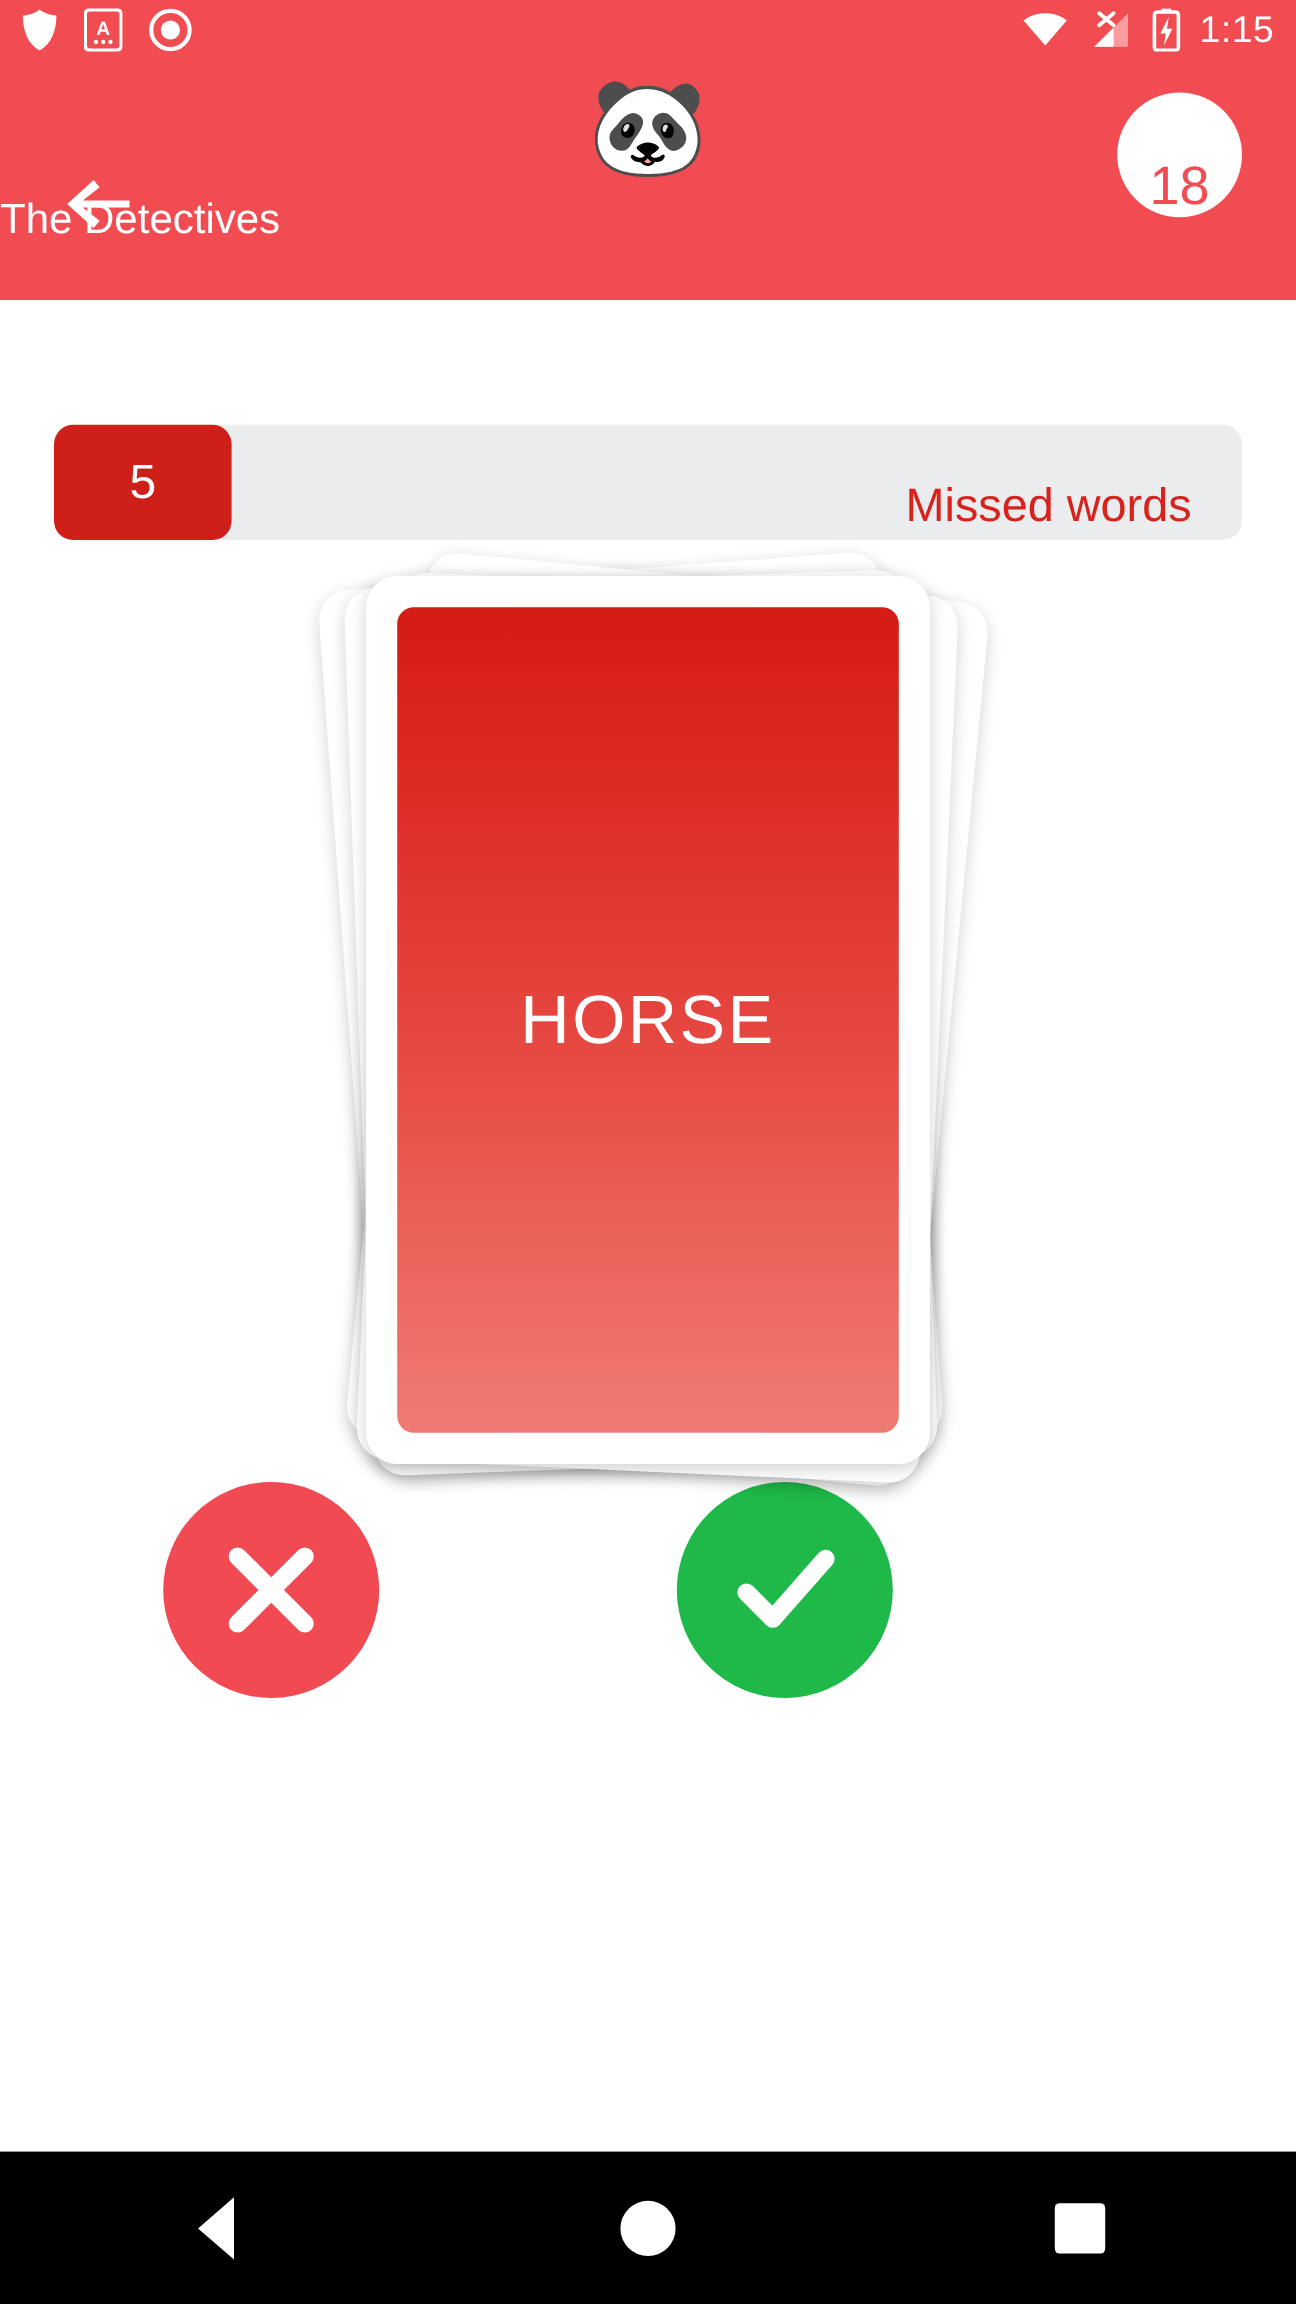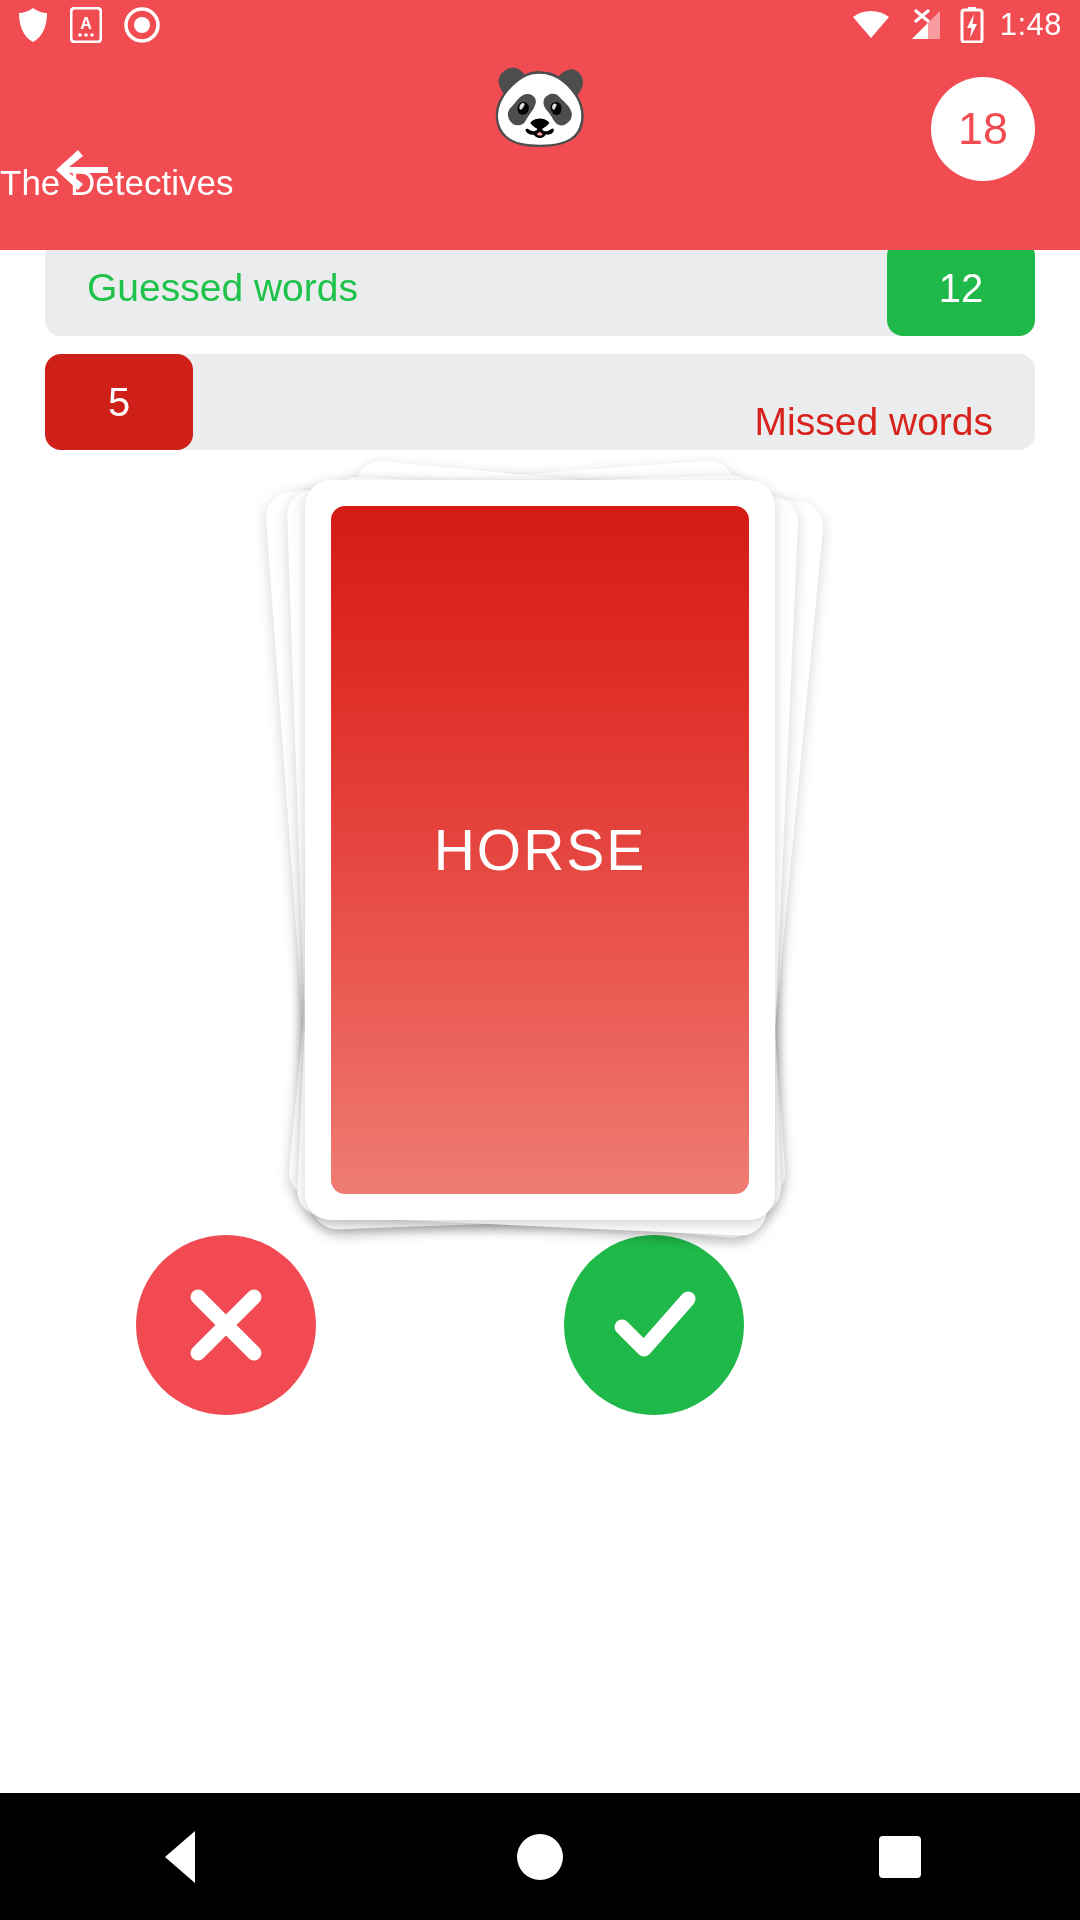--- a/index.html
+++ b/index.html
@@ -36,21 +36,21 @@
     font-family:"DejaVu Sans", sans-serif;
     user-select:none;
   }
   .team-name{
     position:absolute; left:0; top:163px; width:1080px;
     text-align:left; color:#ffffff; font-size:35px; font-weight:400;
   }
   .timer-badge{
     position:absolute; right:45px; top:77px; width:104px; height:104px;
     border-radius:50%; background:#ffffff;
-    display:flex; align-items:center; justify-content:center;
+    display:flex; align-items:flex-end; justify-content:center;
     color:#F24C53; font-size:45px; font-weight:400;
   }
 
   
   .score-bar{
     position:absolute; left:45px; width:990px; height:96px;
     background:#EAECEE; border-radius:16px;
     display:flex; align-items:center;
   }
   #guessed-bar{ top:240px; justify-content:flex-start; }
@@ -165,28 +165,24 @@
       <svg width="38" height="32" viewBox="0 0 38 32">
         <path d="M34 2 L34 30 L6 30 Z" fill="#ffffff" opacity="0.45"></path>
         <path d="M22 14 L22 30 L6 30 Z" fill="#ffffff"></path>
         <path d="M10 2 L22 12 M22 2 L10 12" stroke="#ffffff" stroke-width="3.2" fill="none" stroke-linecap="round"></path>
       </svg>
       <svg width="24" height="36" viewBox="0 0 24 36">
         <rect x="8" y="0" width="8" height="4" fill="#ffffff"></rect>
         <rect x="2" y="3" width="20" height="32" rx="2.5" fill="none" stroke="#ffffff" stroke-width="3"></rect>
         <path d="M14 7 L7 21 L11.5 21 L10 31 L17 17 L12.5 17 Z" fill="#ffffff"></path>
       </svg>
-      <div class="sb-clock">1:48</div>
-    </div>
-  </div>
-
-  <div class="score-bar" id="guessed-bar">
-    <span class="score-label" id="guessed-label">Guessed words</span>
-    <span class="score-chip" id="guessed-chip">12</span>
-  </div>
+      <div class="sb-clock">1:15</div>
+    </div>
+  </div>
+
 
   <div class="score-bar" id="missed-bar">
     <span class="score-chip" id="missed-chip">5</span>
     <span class="score-label" id="missed-label">Missed words</span>
   </div>
 
   <div class="cards-area">
     <div class="card card-b1">
         <div class="face"></div>
       </div>

